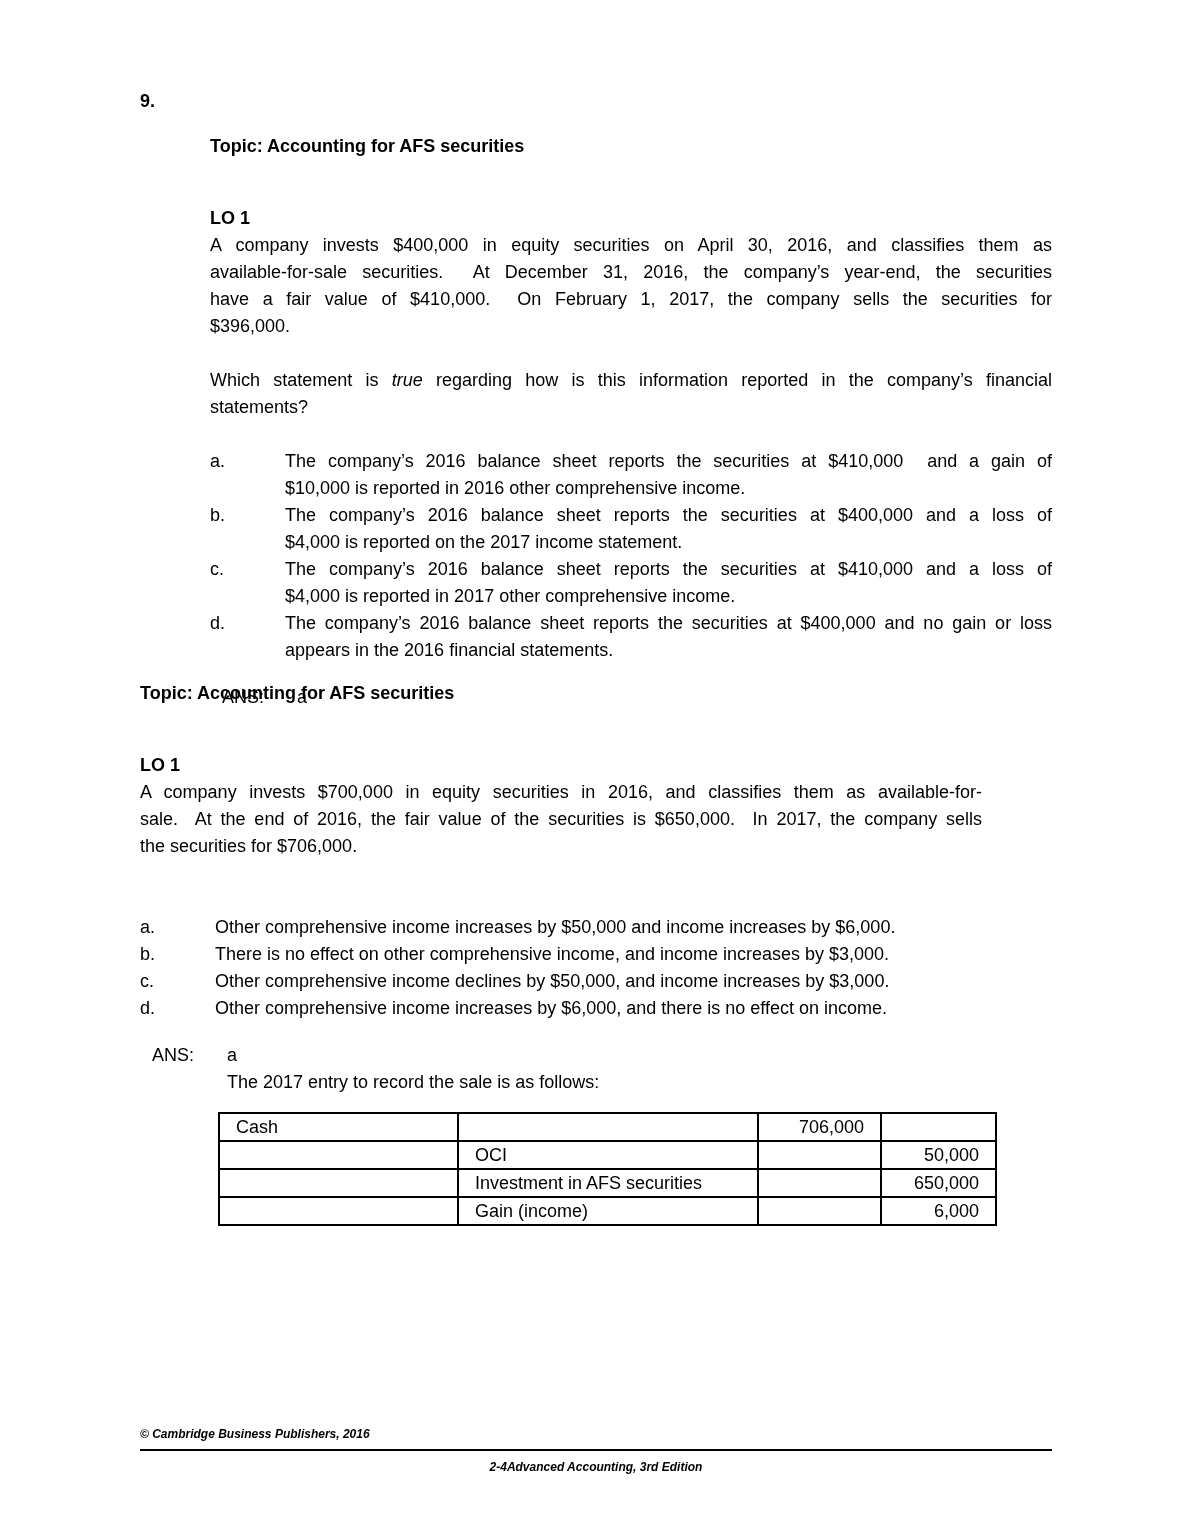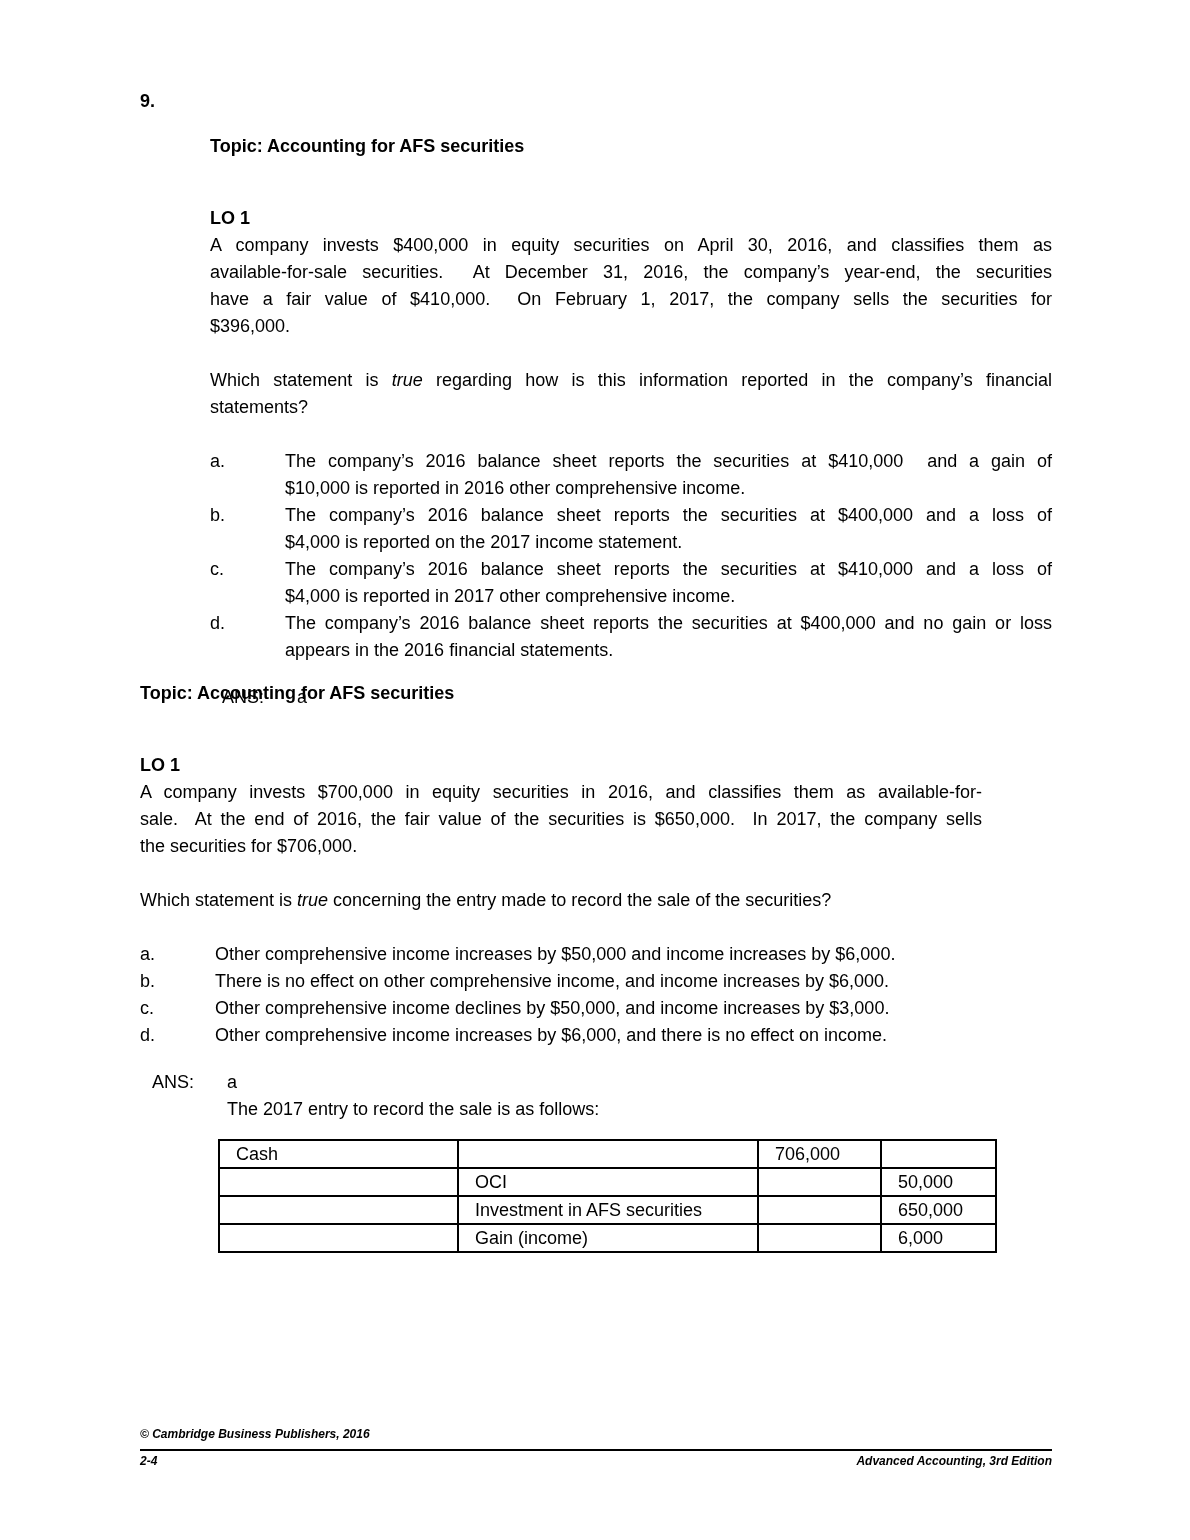--- a/index.html
+++ b/index.html
@@ -41,33 +41,33 @@
   }
   table.journal td {
     border: 2px solid #000000;
     height: 28px;
     padding: 0 16px;
     font-size: 18px;
     line-height: 26px;
     overflow: hidden;
     white-space: nowrap;
   }
-  table.journal td.num { }
+  table.journal td.num { text-align: right; }
   .footer {
     position: absolute;
     left: 140px;
     top: 1424px;
     width: 912px;
     font-weight: bold;
     font-style: italic;
     font-size: 12px;
     line-height: 20px;
   }
   .footer-top { padding-bottom: 5px; border-bottom: 2px solid #000000; }
-  .footer-bottom { display: flex; justify-content: space-between; }
+  .footer-bottom { display: flex; justify-content: center; padding-top: 6px; }
 </style>
 </head>
 <body>
 
 <div class="page">
 
   <div class="q q9">
     <div class="qrow">
       <div class="qnum">9.</div>
       <div class="qbody">
@@ -128,32 +128,29 @@
     <div class="qrow">
       <div class="qbody">
         <div class="b">Topic: Accounting for AFS securities</div>
         <div class="b">LO 1</div>
         <div>
           <div class="j">A company invests $700,000 in equity securities in 2016, and classifies them as available-for-</div>
           <div class="j">sale.&nbsp; At the end of 2016, the fair value of the securities is $650,000.&nbsp; In 2017, the company sells</div>
           <div>the securities for $706,000.</div>
         </div>
         <div class="sp27"></div>
-        <div>
-          <div><span>Which statement is </span><span class="i">true</span><span> concerning the entry made to record the sale of the securities?</span></div>
-        </div>
         <div class="sp27"></div>
         <div>
           <div class="opt">
             <div class="optletter">a.</div>
             <div class="opttext">Other comprehensive income increases by $50,000 and income increases by $6,000.</div>
           </div>
           <div class="opt">
             <div class="optletter">b.</div>
-            <div class="opttext">There is no effect on other comprehensive income, and income increases by $6,000.</div>
+            <div class="opttext">There is no effect on other comprehensive income, and income increases by $3,000.</div>
           </div>
           <div class="opt">
             <div class="optletter">c.</div>
             <div class="opttext">Other comprehensive income declines by $50,000, and income increases by $3,000.</div>
           </div>
           <div class="opt">
             <div class="optletter">d.</div>
             <div class="opttext">Other comprehensive income increases by $6,000, and there is no effect on income.</div>
           </div>
         </div>

